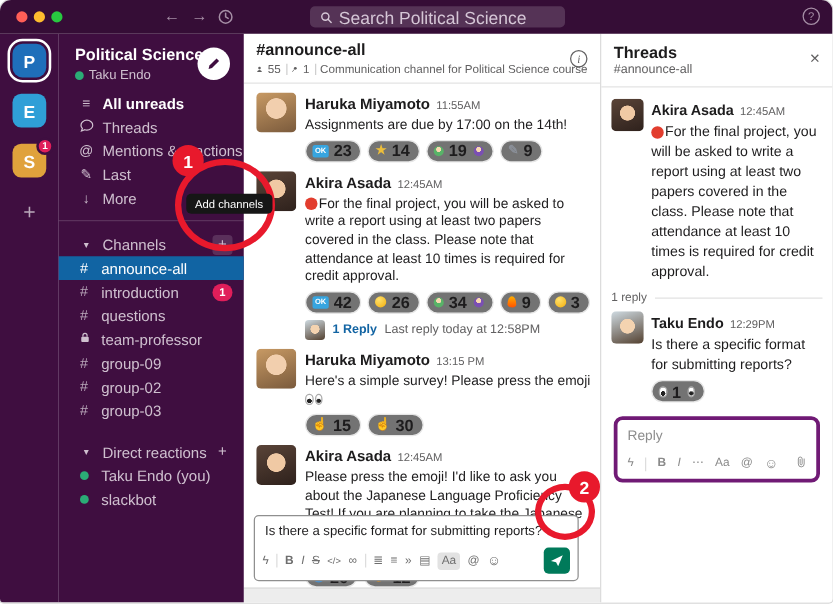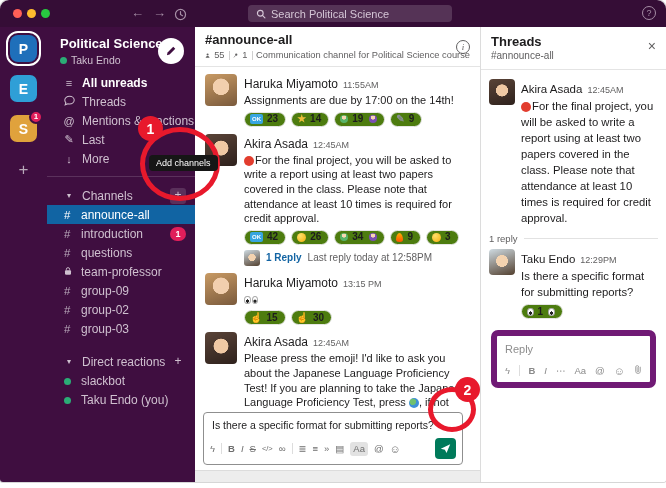--- a/index.html
+++ b/index.html
@@ -6,21 +6,21 @@
   html,body { width:666px; height:488px; background:#fff; font-family:"Liberation Sans", sans-serif; overflow:hidden; }
   .window { position:absolute; left:0; top:0; width:666px; height:482px; border-radius:9px 9px 3px 3px; overflow:hidden; background:#fff; box-shadow:0 0 0 1px #d6d6d6; }
 
   
   .topbar { position:absolute; left:0; top:0; right:0; height:27px; background:#350d36; z-index:5; }
   .tl { position:absolute; top:9px; width:9px; height:9px; border-radius:50%; }
   .tl.red{ left:13px; background:#ff5f57; } .tl.yellow{ left:27px; background:#febc2e; } .tl.green{ left:41px; background:#28c840; }
   .nav-arrow { position:absolute; top:5px; color:#a58ea5; font-size:13px; line-height:16px; }
   .clock-btn { position:absolute; left:174px; top:7px; }
   .search-pill { position:absolute; left:248px; top:5px; width:204px; height:17px; background:rgba(255,255,255,0.16); border-radius:4px; display:flex; align-items:center; gap:5px; padding:0 8px; }
-  .search-pill span { color:#d5c6d6; font-size:11px; }
+  .search-pill span { color:#d5c6d6; font-size:14px; }
   .help-btn { position:absolute; right:10px; top:6px; width:14px; height:14px; border:1.2px solid #a58ea5; border-radius:50%; color:#a58ea5; font-size:9px; text-align:center; line-height:12px; }
 
   
   .rail { position:absolute; left:0; top:27px; width:47px; bottom:0; background:#3f0e40; z-index:4; }
   .ws-icon { position:relative; width:27px; height:27px; margin:0 auto 13px; border-radius:7px; color:#fff; font-weight:700; font-size:14px; display:flex; align-items:center; justify-content:center; }
   .ws-icon.first { margin-top:8px; outline:2px solid #fff; outline-offset:2px; border-radius:8px; }
   .ws-p { background:#1f6fba; } .ws-e { background:#2f9fd7; } .ws-s { background:#e0a23c; }
   .ws-badge { position:absolute; top:-5px; right:-6px; min-width:14px; height:14px; background:#e01e5a; border:2px solid #3f0e40; border-radius:8px; font-size:8px; font-weight:700; line-height:10px; text-align:center; padding:0 2px; }
   .rail-add { width:27px; margin:18px auto 0; color:#b9a8ba; font-size:17px; text-align:center; }
 
@@ -57,25 +57,25 @@
   .msgs { padding:7px 6px 0 10px; }
   .msg { display:flex; gap:7px; margin-bottom:7px; }
   .av { border-radius:4px; flex-shrink:0; }
   .av32 { width:32px; height:32px; }
   .av26 { width:26px; height:26px; }
   .av16 { width:16px; height:16px; border-radius:3px; }
   .av-haruka { background:radial-gradient(circle at 50% 40%, #f2cfae 0 32%, transparent 34%), linear-gradient(160deg,#c89a64,#7a5a3c); }
   .av-akira  { background:radial-gradient(circle at 50% 44%, #f0c9a4 0 30%, transparent 32%), linear-gradient(160deg,#5a4438,#2e211c); }
   .av-taku   { background:radial-gradient(circle at 50% 46%, #f4d3b0 0 30%, transparent 32%), linear-gradient(160deg,#cfdbe2,#53402f); }
   .m-body { flex:1; min-width:0; }
-  .m-name { font-size:12px; font-weight:400; color:#1d1c1d; }
+  .m-name { font-size:12px; font-weight:700; color:#1d1c1d; }
   .m-time { font-size:9px; color:#616061; margin-left:5px; }
   .m-text { font-size:11px; line-height:1.33; color:#1d1c1d; margin-top:1px; }
   .reactions { display:flex; gap:5px; margin-top:4px; align-items:center; flex-wrap:wrap; }
-  .pill { display:inline-flex; align-items:center; gap:4px; background:#4d7c0f; border:1px solid #e6e6e6; border-radius:11px; padding:1.5px 7px 1.5px 5px; font-size:10px; font-weight:700; color:#1d1c1d; line-height:1; }
+  .pill { display:inline-flex; align-items:center; gap:4px; background:#737373; border:1px solid #e6e6e6; border-radius:11px; padding:1.5px 7px 1.5px 5px; font-size:13px; font-weight:700; color:#1d1c1d; line-height:1; }
   .thread-bar { display:flex; align-items:center; gap:6px; margin-top:5px; font-size:10px; }
   .reply-link { color:#1264a3; font-weight:700; }
   .last-reply { color:#616061; }
 
   
   [data-e]::before, [data-e]::after { vertical-align:middle; }
   [data-e="ok"]::before { content:"OK"; display:inline-block; background:#37a5e0; color:#fff; font-size:6px; font-weight:700; line-height:1; padding:2px; border-radius:2px; }
   [data-e="sparkles"]::before { content:"★"; color:#edbe3a; font-size:10px; }
   [data-e="people"]::before, [data-e="people"]::after { content:""; display:inline-block; width:8px; height:8px; border-radius:50%; }
   [data-e="people"]::before { background:radial-gradient(circle at 50% 32%, #f7d7b0 0 28%, #58b368 32%); }
@@ -103,21 +103,21 @@
   .threads { position:absolute; left:480px; top:27px; width:186px; bottom:0; background:#fff; border-left:1px solid #dcdcdc; z-index:3; }
   .th-head { height:43px; border-bottom:1px solid #e4e4e4; padding:7px 10px 0; position:relative; }
   .th-title { font-size:13px; font-weight:700; color:#1d1c1d; }
   .th-sub { font-size:10px; color:#616061; margin-top:1px; }
   .close-btn { position:absolute; right:10px; top:13px; color:#616061; font-size:14px; line-height:12px; }
   .th-body { padding:9px 8px 0; }
   .th-msg { display:flex; gap:6px; }
   .th-text { font-size:11.3px; line-height:1.42; color:#1d1c1d; margin-top:1px; }
   .reply-count-row { display:flex; align-items:center; gap:6px; font-size:9.5px; color:#616061; margin:7px 0 5px; }
   .reply-count-row .line { flex:1; height:1px; background:#e2e2e2; }
-  .reply-box { margin:11px 2px 0; border:6px solid #701a75; border-radius:7px; padding:7px 8px 5px; }
+  .reply-box { margin:11px 2px 0; border:3px solid #701a75; border-radius:7px; padding:7px 8px 5px; }
   .ph { color:#8d8d8d; font-size:11px; }
   .rb-bar { display:flex; gap:9px; align-items:center; margin-top:9px; color:#8a8a8a; font-size:9.5px; }
 
   
   .ann-ring { position:absolute; border:5px solid #e8192c; border-radius:50%; z-index:55; }
   .ring1 { left:140px; top:127px; width:80px; height:74px; }
   .ring2 { left:428px; top:387px; width:48px; height:45px; }
   .ann-badge { position:absolute; width:25px; height:25px; border-radius:50%; background:#e8192c; color:#fff; font-weight:700; font-size:14px; display:flex; align-items:center; justify-content:center; z-index:60; }
   .badge1 { left:138px; top:116px; } .badge2 { left:455px; top:377px; }
   .tooltip { position:absolute; left:149px; top:155px; background:#161616; color:#fff; font-size:9px; padding:3px 7px; border-radius:4px; z-index:58; white-space:nowrap; }
@@ -241,25 +241,25 @@
       </div>
 
     <div class="dm-gap"></div>
     <div class="s-row sect-head">
       <span class="s-ic chev">▾</span>
       <span>Direct reactions</span>
       <span class="plus-btn" style="background:none;">+</span>
     </div>
     <div class="s-row chan-row">
         <span class="chan-prefix"><span class="dot"></span></span>
+        <span>Taku Endo (you)</span>
+      </div>
+    <div class="s-row chan-row">
+        <span class="chan-prefix"><span class="dot"></span></span>
         <span>slackbot</span>
-      </div>
-    <div class="s-row chan-row">
-        <span class="chan-prefix"><span class="dot"></span></span>
-        <span>Taku Endo (you)</span>
       </div>
   </div>
 
   <div class="main">
     <div class="ch-head">
       <div class="ch-title">#announce-all</div>
       <div class="ch-meta">
         <svg viewBox="0 0 12 12" width="9" height="9">
             <circle cx="6" cy="3.6" r="2.4" fill="#616061"></circle>
             <path d="M1.5 11c.6-2.6 2.4-3.9 4.5-3.9s3.9 1.3 4.5 3.9z" fill="#616061"></path>
@@ -328,21 +328,21 @@
             <span class="reply-link">1 Reply</span>
             <span class="last-reply">Last reply today at 12:58PM</span>
           </div>
         </div>
       </div>
 
       <div class="msg">
         <div class="av av32 av-haruka"></div>
         <div class="m-body">
           <div><span class="m-name">Haruka Miyamoto</span><span class="m-time">13:15 PM</span></div>
-          <div class="m-text"> <span class="ie" data-e="eyes"></span></div>
+          <div class="m-text"><span>Here's  a simple survey! Please press the emoji</span> <span class="ie" data-e="eyes"></span></div>
           <div class="reactions">
             <span class="pill" data-e="thumb">
                 <span>15</span>
               </span>
             <span class="pill" data-e="point">
                 <span>30</span>
               </span>
           </div>
         </div>
       </div>

